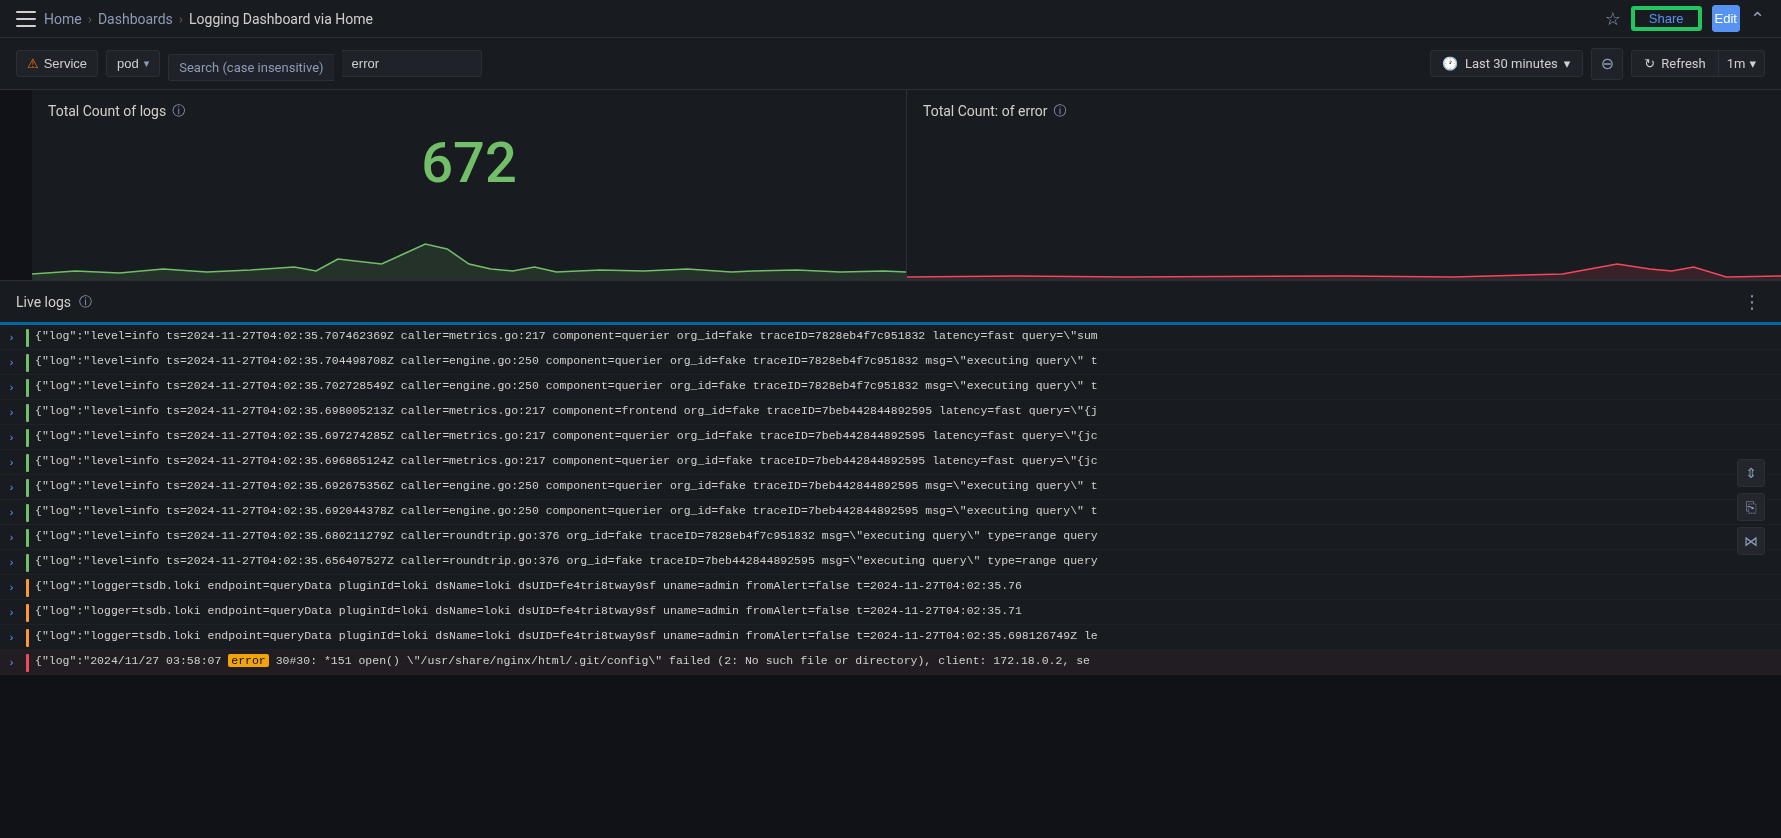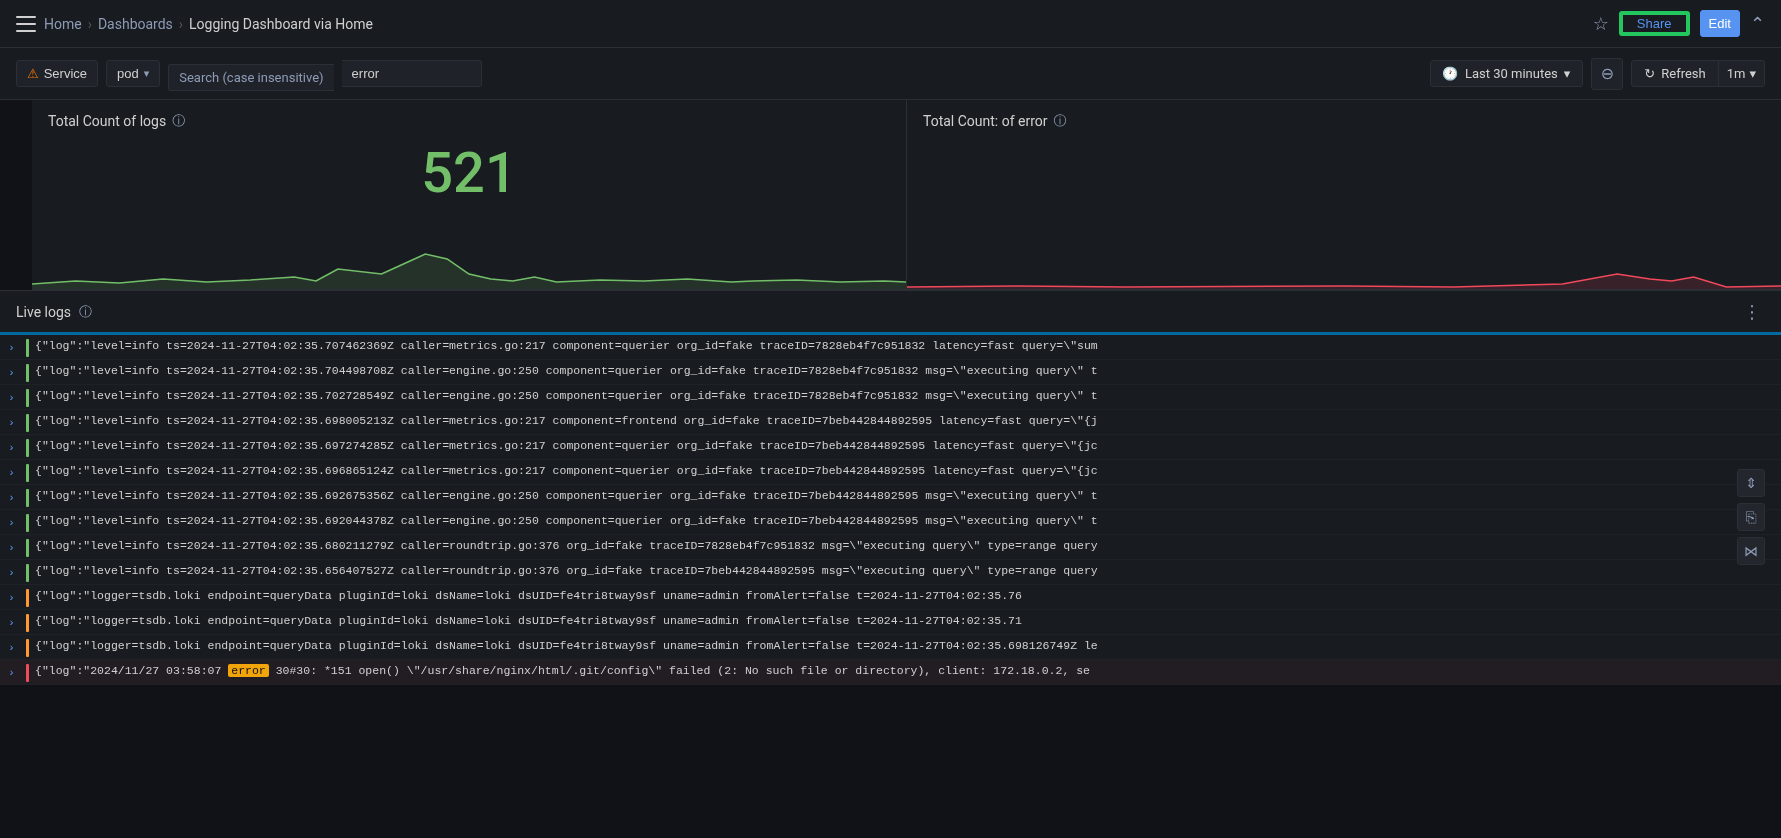--- a/index.html
+++ b/index.html
@@ -13,21 +13,21 @@
     }
 
     
     .top-nav {
       display: flex;
       align-items: center;
       justify-content: space-between;
       background: #181b1f;
       padding: 6px 16px;
       border-bottom: 1px solid #2c2f35;
-      height: 48px;
+      height: 38px;
     }
     .nav-left {
       display: flex;
       align-items: center;
       gap: 8px;
     }
     .hamburger {
       width: 20px;
       height: 16px;
       display: flex;
@@ -65,21 +65,21 @@
       color: #5794f2;
       padding: 1px 14px;
       border-radius: 3px;
       cursor: pointer;
       font-size: 13px;
     }
     .btn-edit {
       background: #5794f2;
       border: 1px solid #5794f2;
       color: #fff;
-      padding: 5px 8px;
+      padding: 5px 2px;
       border-radius: 3px;
       cursor: pointer;
       font-size: 13px;
     }
     .star-icon {
       color: #8e9bb5;
       font-size: 18px;
       cursor: pointer;
     }
     .chevron-up {
@@ -414,21 +414,21 @@
     </div>
   </div>
 </div>
 
 <div class="panels-row">
   <div class="panel">
     <div class="panel-title">
       <span>Total Count of logs</span>
       <span class="info-icon">ⓘ</span>
     </div>
-    <div class="panel-value-green">521</div>
+    <div class="panel-value-green">672</div>
     <div class="chart-area">
       <svg width="100%" height="80" viewBox="0 0 800 80" preserveAspectRatio="none">
         <polyline points="0,75 40,72 80,74 120,70 160,73 200,71 240,68 260,72 280,60 320,65 340,55 360,45 380,50 400,65 420,70 440,72 460,68 480,73 520,71 560,72 600,70 640,73 660,72 700,71 740,73 780,72 800,73" fill="none" stroke="#73bf69" stroke-width="1.5"></polyline>
         <polyline points="0,75 40,72 80,74 120,70 160,73 200,71 240,68 260,72 280,60 320,65 340,55 360,45 380,50 400,65 420,70 440,72 460,68 480,73 520,71 560,72 600,70 640,73 660,72 700,71 740,73 780,72 800,73 800,80 0,80" fill="rgba(115,191,105,0.15)" stroke="none"></polyline>
       </svg>
     </div>
   </div>
   <div class="panel">
     <div class="panel-title">
       <span>Total Count: of error</span>

